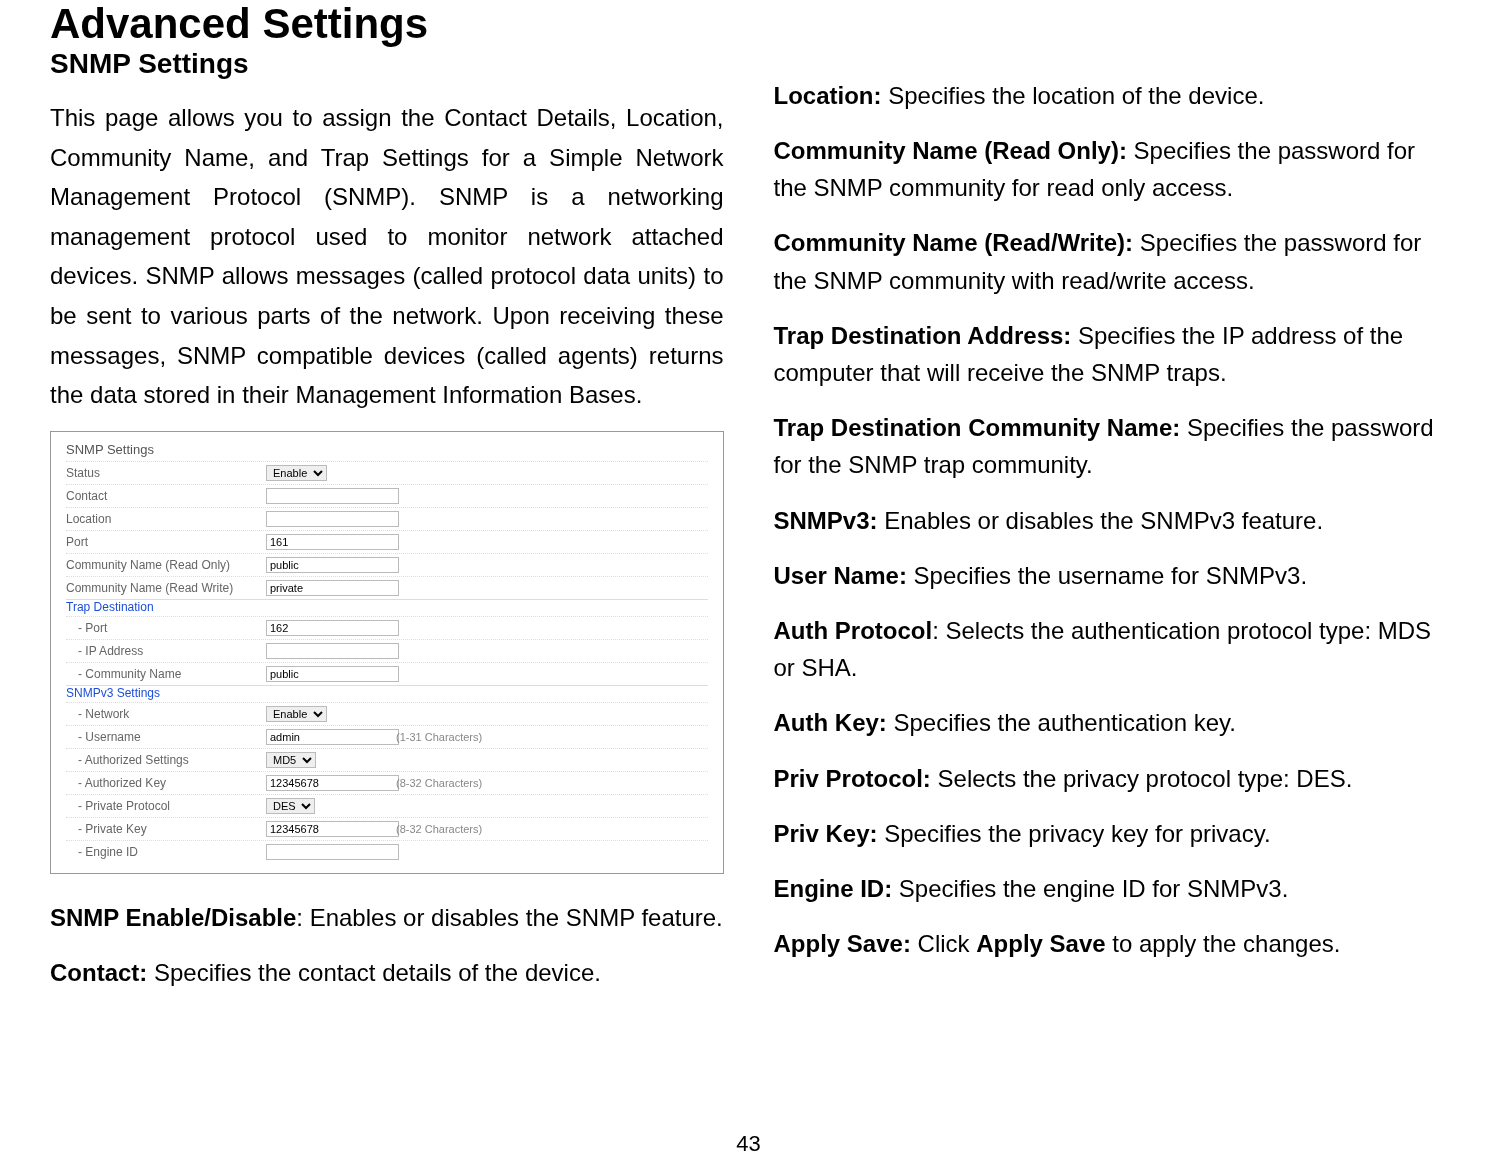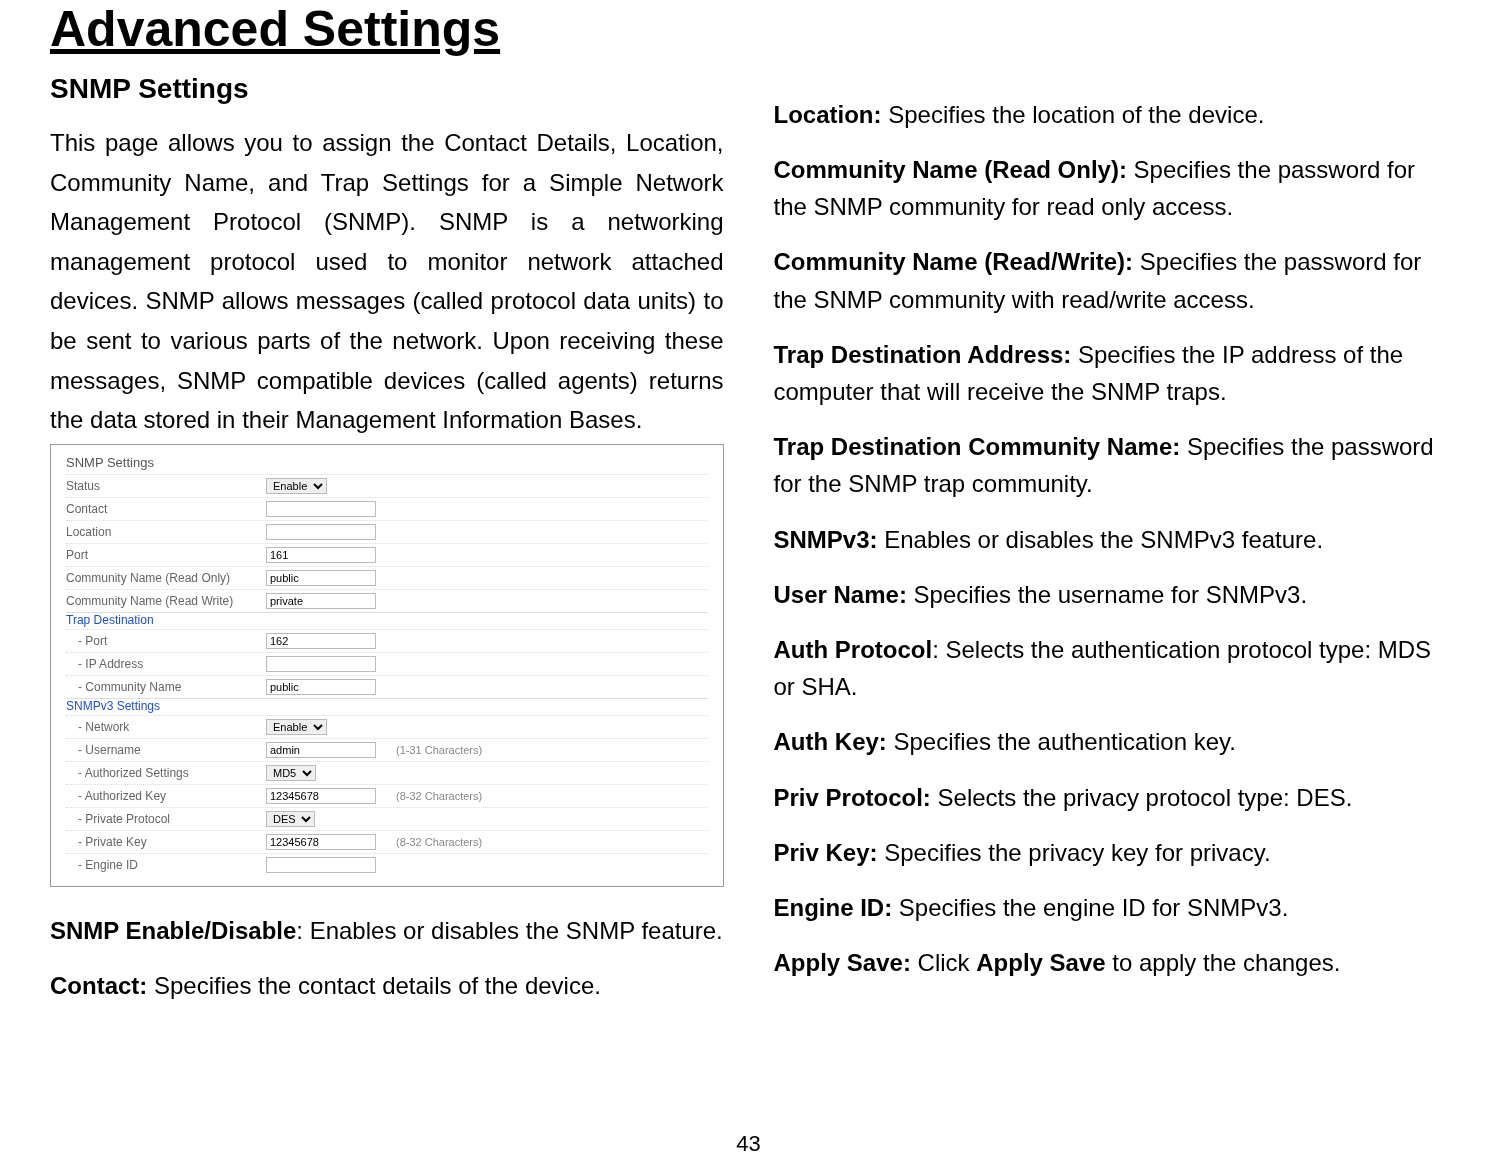--- a/index.html
+++ b/index.html
@@ -10,44 +10,42 @@
     body {
       font-family: Arial, Helvetica, sans-serif;
       background: #fff;
       color: #000;
       width: 1497px;
       height: 1172px;
       padding: 0 50px;
       position: relative;
     }
     h1 {
-      font-size: 50px;
+      font-size: 42px;
       font-weight: bold;
-      margin-bottom: 15px;
-      text-decoration: underline;
     }
     .columns {
       display: flex;
       gap: 50px;
       align-items: center;
     }
     .col {
       flex: 1;
       max-width: 680px;
     }
     h2 {
       font-size: 28px;
       font-weight: bold;
       margin-bottom: 18px;
     }
     .intro {
       font-size: 24px;
       line-height: 1.65;
       text-align: justify;
-      margin-bottom: 4px;
+      margin-bottom: 16px;
     }
     .def {
       font-size: 24px;
       line-height: 1.55;
       margin-bottom: 18px;
     }
     .def b {
       font-weight: bold;
     }
     .screenshot-box {
@@ -73,21 +71,21 @@
       border-top: none;
     }
     .sr-label {
       width: 200px;
       flex-shrink: 0;
     }
     .sr-value {
       width: 130px;
     }
     .sr-value input {
-      width: 110px;
+      width: 133px;
       font-size: 11px;
       padding: 1px 3px;
       border: 1px solid #bbb;
     }
     .sr-value select {
       font-size: 11px;
       padding: 0px 2px;
       border: 1px solid #bbb;
     }
     .sr-hint {

